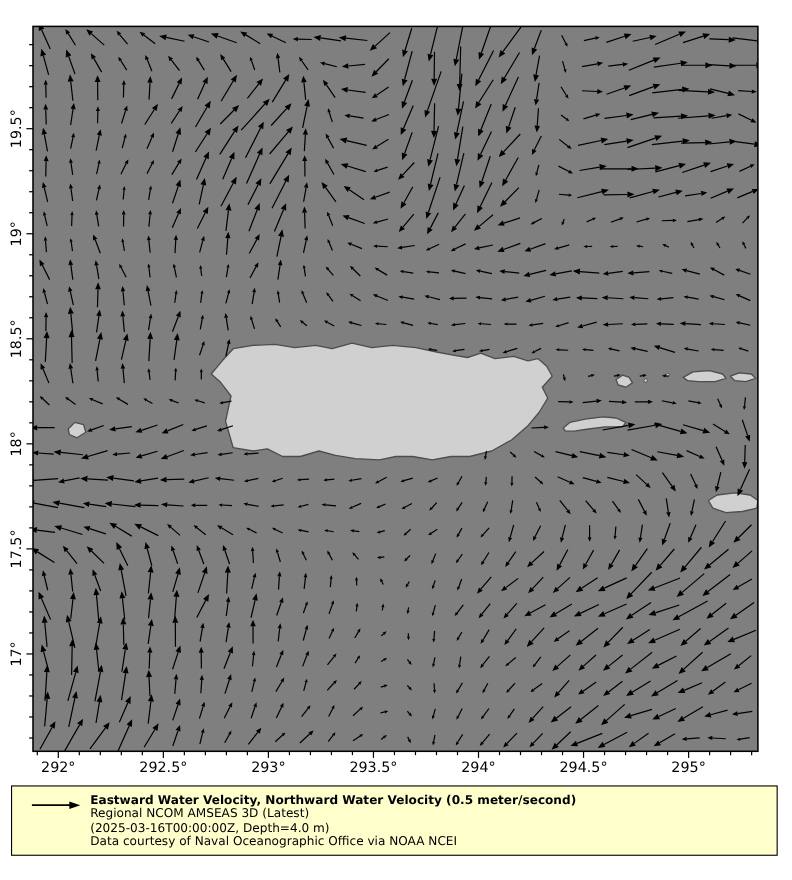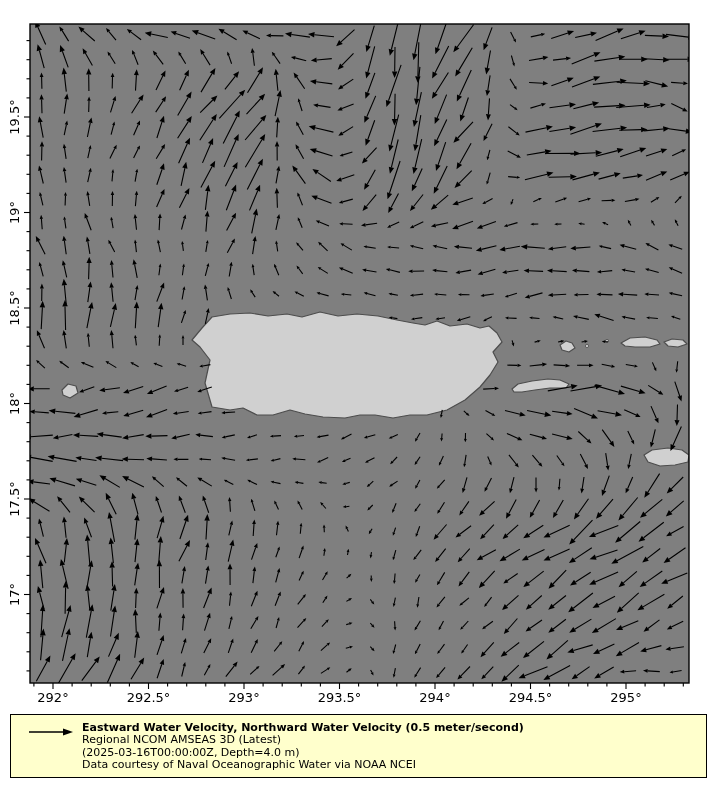--- a/index.html
+++ b/index.html
@@ -139,17 +139,17 @@
     <span class="legend-arrow-wrap">
       <svg width="48" height="12" viewBox="0 0 48 12">
         <line x1="1" y1="6" x2="36" y2="6" stroke="#000" stroke-width="1.6"></line>
         <polygon points="45,6 35,2.6 35,9.4" fill="#000"></polygon>
       </svg>
     </span>
     <div class="legend-text">
       <div class="legend-title">Eastward Water Velocity, Northward Water Velocity (0.5 meter/second)</div>
       <div class="legend-line">Regional NCOM AMSEAS 3D (Latest)</div>
       <div class="legend-line">(2025-03-16T00:00:00Z, Depth=4.0 m)</div>
-      <div class="legend-line">Data courtesy of Naval Oceanographic Water via NOAA NCEI</div>
+      <div class="legend-line">Data courtesy of Naval Oceanographic Office via NOAA NCEI</div>
     </div>
   </div>
 
 </div>
 
 </body></html>

